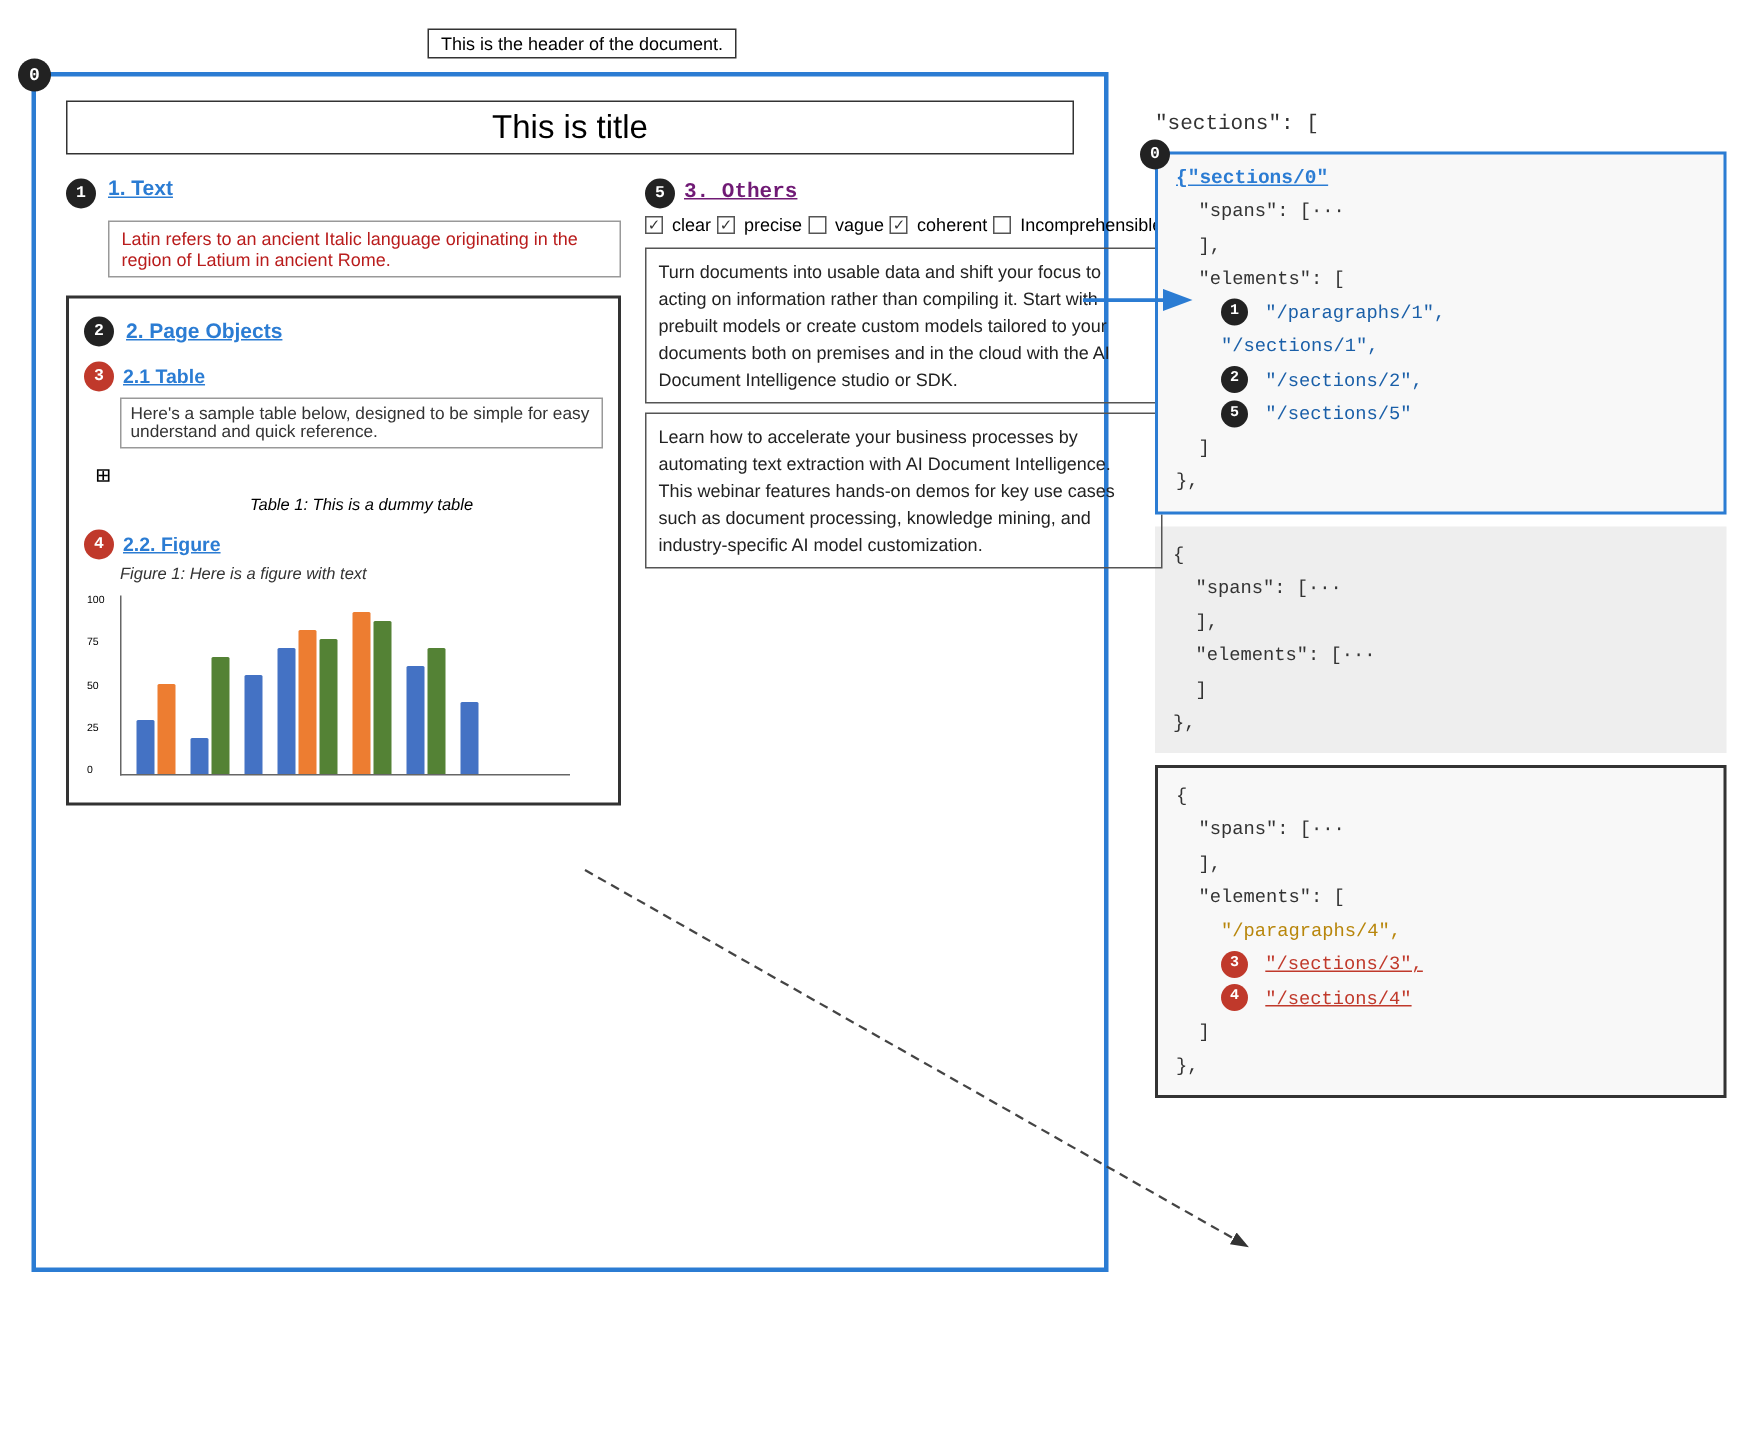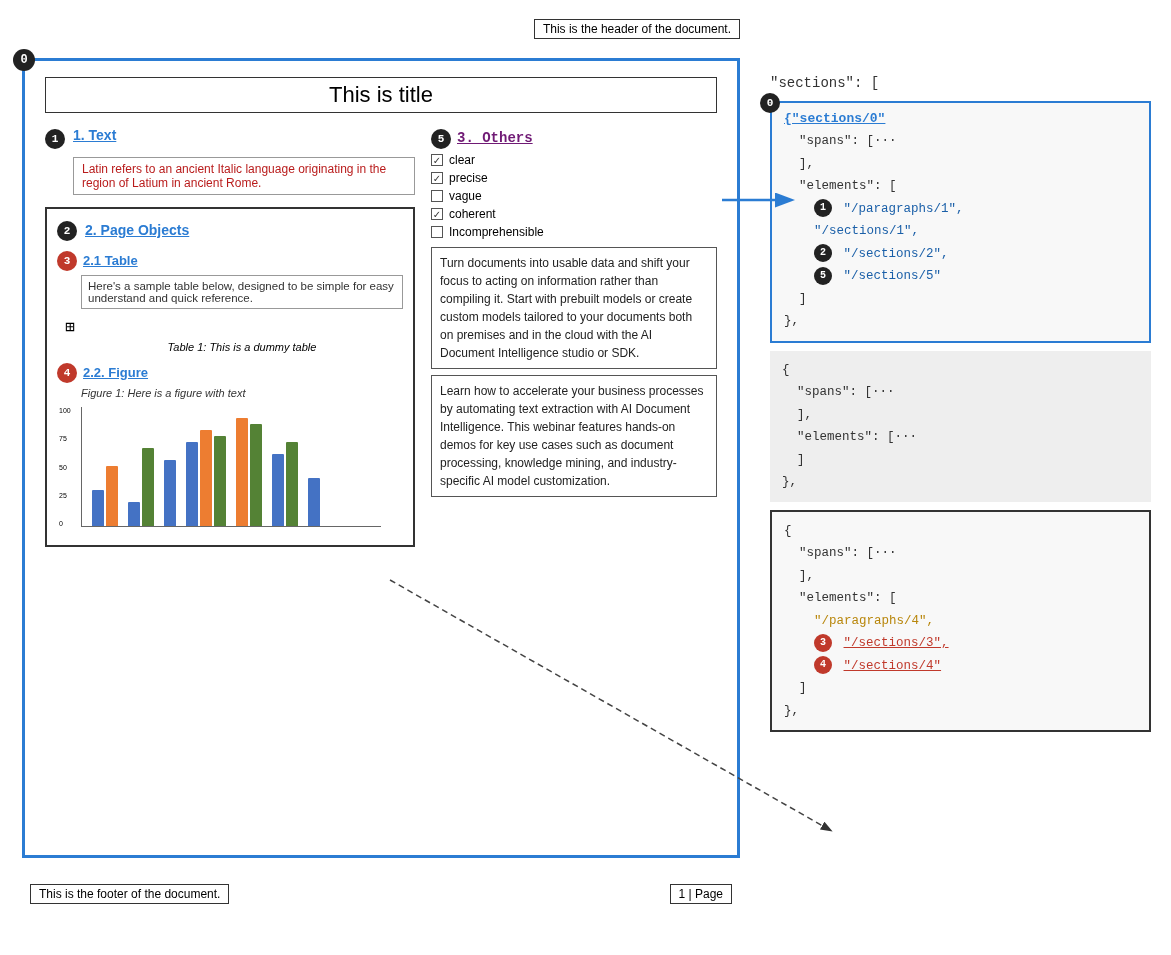--- a/index.html
+++ b/index.html
@@ -18,22 +18,22 @@
       flex-direction: row;
       padding: 20px 20px 20px 20px;
       gap: 30px;
       align-items: flex-start;
     }
 
     
     .doc-area {
       display: flex;
       flex-direction: column;
-      align-items: flex-end;
-      gap: 16px;
+      align-items: center;
+      gap: 6px;
       flex: 0 0 auto;
       width: 720px;
     }
 
     .header-label {
       border: 1.5px solid #333;
       padding: 2px 8px;
       font-size: 12px;
       font-family: Arial, sans-serif;
       margin-left: 8px;
@@ -238,21 +238,21 @@
 
     .others-heading {
       color: #701a75;
       text-decoration: underline;
       font-weight: bold;
       font-size: 14px;
     }
 
     .checkboxes-area {
       display: flex;
-      flex-direction: column;
+      flex-direction: row;
       gap: 4px;
       margin-bottom: 8px;
     }
 
     .checkbox-row {
       display: flex;
       align-items: center;
       gap: 6px;
       font-family: Arial, sans-serif;
       font-size: 12px;
@@ -496,24 +496,20 @@
               </div>
             </div>
 
             <div class="text-block">Turn documents into usable data and shift your focus to acting on information rather than compiling it. Start with prebuilt models or create custom models tailored to your documents both on premises and in the cloud with the AI Document Intelligence studio or SDK.</div>
             <div class="text-block">Learn how to accelerate your business processes by automating text extraction with AI Document Intelligence. This webinar features hands-on demos for key use cases such as document processing, knowledge mining, and industry-specific AI model customization.</div>
           </div>
         </div>
       </div>
     </div>
 
-    <div class="footer-area" style="width:718px;">
-      <span class="footer-label">This is the footer of the document.</span>
-      <span class="page-num">1 | Page</span>
-    </div>
   </div>
 
   <div class="json-panel">
 
     <div class="json-label">
       <span style="color:#333;">"sections": [</span>
     </div>
 
     <div class="json-box" style="position:relative; border:2.5px solid #2b7cd3;">
 

